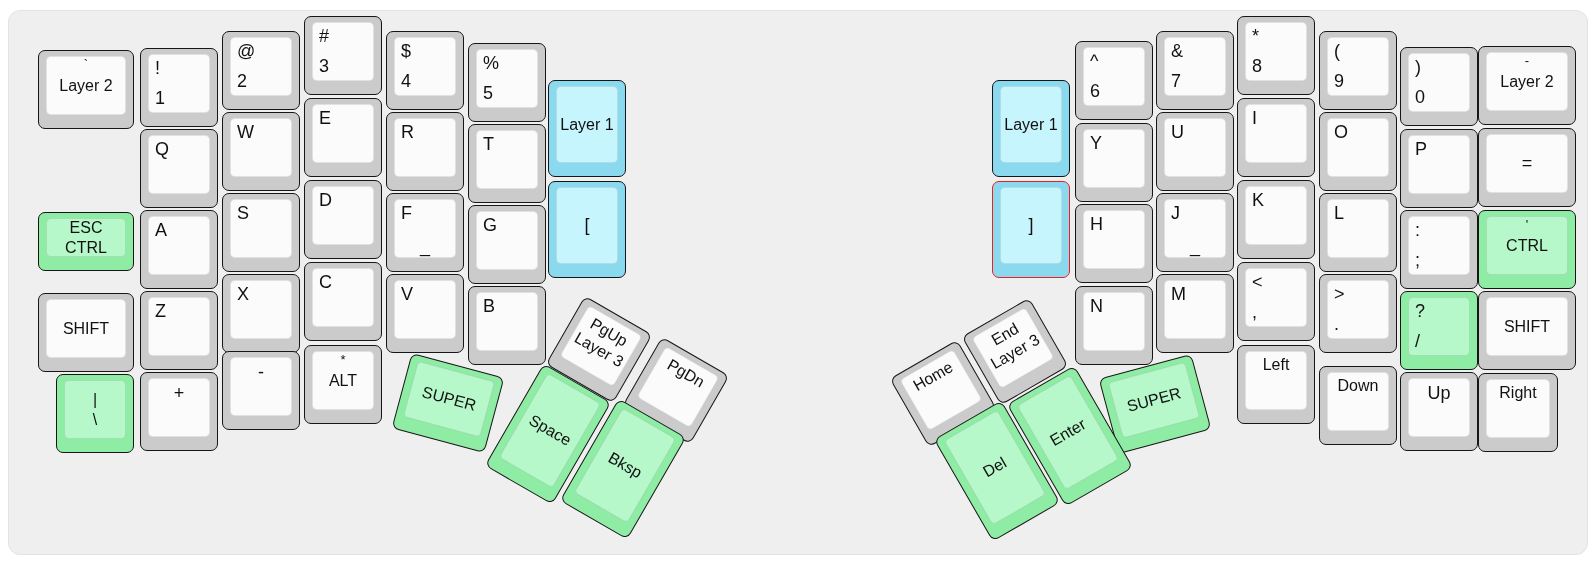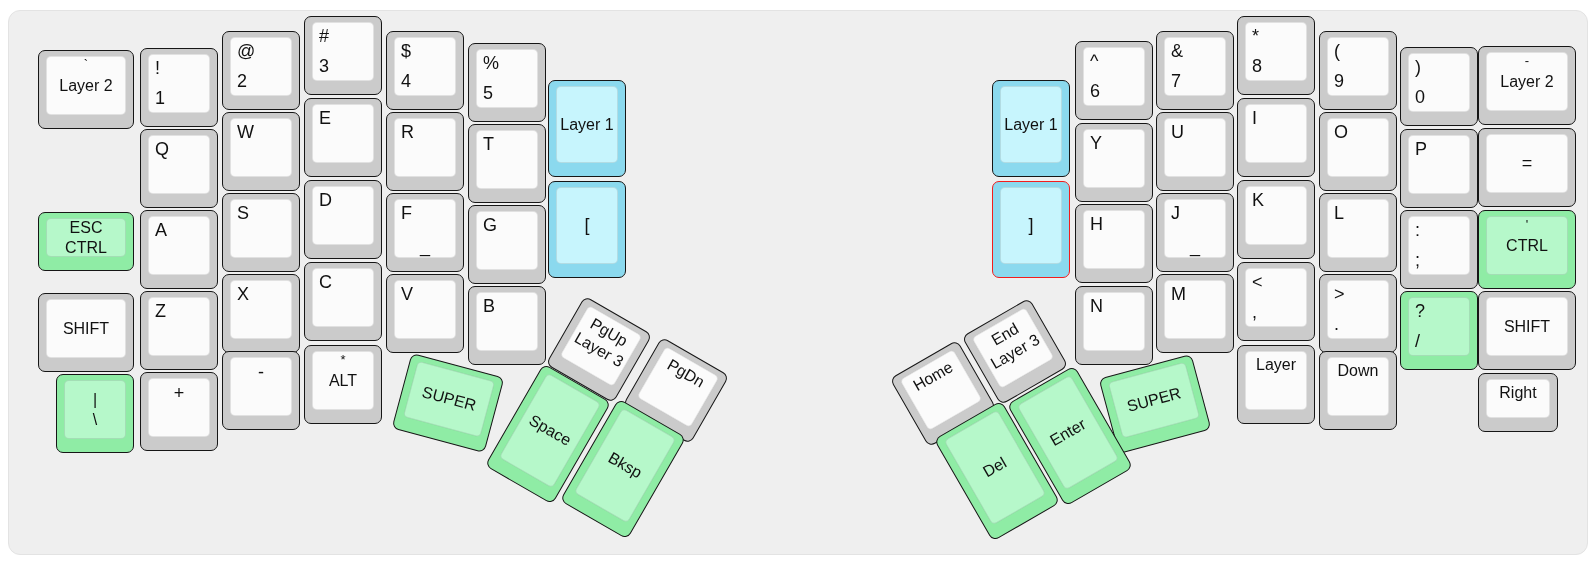--- a/index.html
+++ b/index.html
@@ -298,21 +298,21 @@
       </div>
     </div>
     <div class="key gray" style="left: 1237px; top: 262px; width: 78px; height: 79px;">
       <div class="cap">
         <span class="lbl p-tl">&lt;</span>
         <span class="lbl p-bl">,</span>
       </div>
     </div>
     <div class="key gray" style="left: 1237px; top: 345px; width: 78px; height: 79px;">
       <div class="cap">
-        <span class="lbl p-tc word">Layer</span>
+        <span class="lbl p-tc word">Left</span>
       </div>
     </div>
     <div class="key gray" style="left: 1319px; top: 31px; width: 78px; height: 79px;">
       <div class="cap">
         <span class="lbl p-tl">(</span>
         <span class="lbl p-bl">9</span>
       </div>
     </div>
     <div class="key gray" style="left: 1319px; top: 112px; width: 78px; height: 79px;">
       <div class="cap">
@@ -323,21 +323,21 @@
       <div class="cap">
         <span class="lbl p-tl">L</span>
       </div>
     </div>
     <div class="key gray" style="left: 1319px; top: 274px; width: 78px; height: 79px;">
       <div class="cap">
         <span class="lbl p-tl">&gt;</span>
         <span class="lbl p-bl">.</span>
       </div>
     </div>
-    <div class="key gray" style="left: 1319px; top: 351px; width: 78px; height: 79px;">
+    <div class="key gray" style="left: 1319px; top: 366px; width: 78px; height: 79px;">
       <div class="cap">
         <span class="lbl p-tc word">Down</span>
       </div>
     </div>
     <div class="key gray" style="left: 1400px; top: 47px; width: 78px; height: 79px;">
       <div class="cap">
         <span class="lbl p-tl">)</span>
         <span class="lbl p-bl">0</span>
       </div>
     </div>
@@ -351,20 +351,25 @@
         <span class="lbl p-tl">:</span>
         <span class="lbl p-bl">;</span>
       </div>
     </div>
     <div class="key green" style="left: 1400px; top: 291px; width: 78px; height: 79px;">
       <div class="cap">
         <span class="lbl p-tl">?</span>
         <span class="lbl p-bl">/</span>
       </div>
     </div>
+    <div class="key gray" style="left: 1400px; top: 372px; width: 78px; height: 79px;">
+      <div class="cap">
+        <span class="lbl p-tc">Up</span>
+      </div>
+    </div>
     <div class="key gray" style="left: 1478px; top: 46px; width: 98px; height: 79px;">
       <div class="cap">
         <span class="lbl p-tcs">-</span>
         <span class="lbl p-c word">Layer 2</span>
       </div>
     </div>
     <div class="key gray" style="left: 1478px; top: 128px; width: 98px; height: 79px;">
       <div class="cap">
         <span class="lbl p-c">=</span>
       </div>
@@ -373,21 +378,21 @@
       <div class="cap">
         <span class="lbl p-tcs">'</span>
         <span class="lbl p-c word">CTRL</span>
       </div>
     </div>
     <div class="key gray" style="left: 1478px; top: 291px; width: 98px; height: 79px;">
       <div class="cap">
         <span class="lbl p-c word">SHIFT</span>
       </div>
     </div>
-    <div class="key gray" style="left: 1478px; top: 373px; width: 80px; height: 59px;">
+    <div class="key gray" style="left: 1478px; top: 373px; width: 80px; height: 79px;">
       <div class="cap">
         <span class="lbl p-tc word">Right</span>
       </div>
     </div>
     <div class="key gray" style="left: 904px; top: 354px; width: 78px; height: 79px; transform: rotate(-30deg);">
       <div class="cap">
         <span class="lbl p-tc word">Home</span>
       </div>
     </div>
     <div class="key gray" style="left: 976px; top: 312px; width: 78px; height: 79px; transform: rotate(-30deg);">

